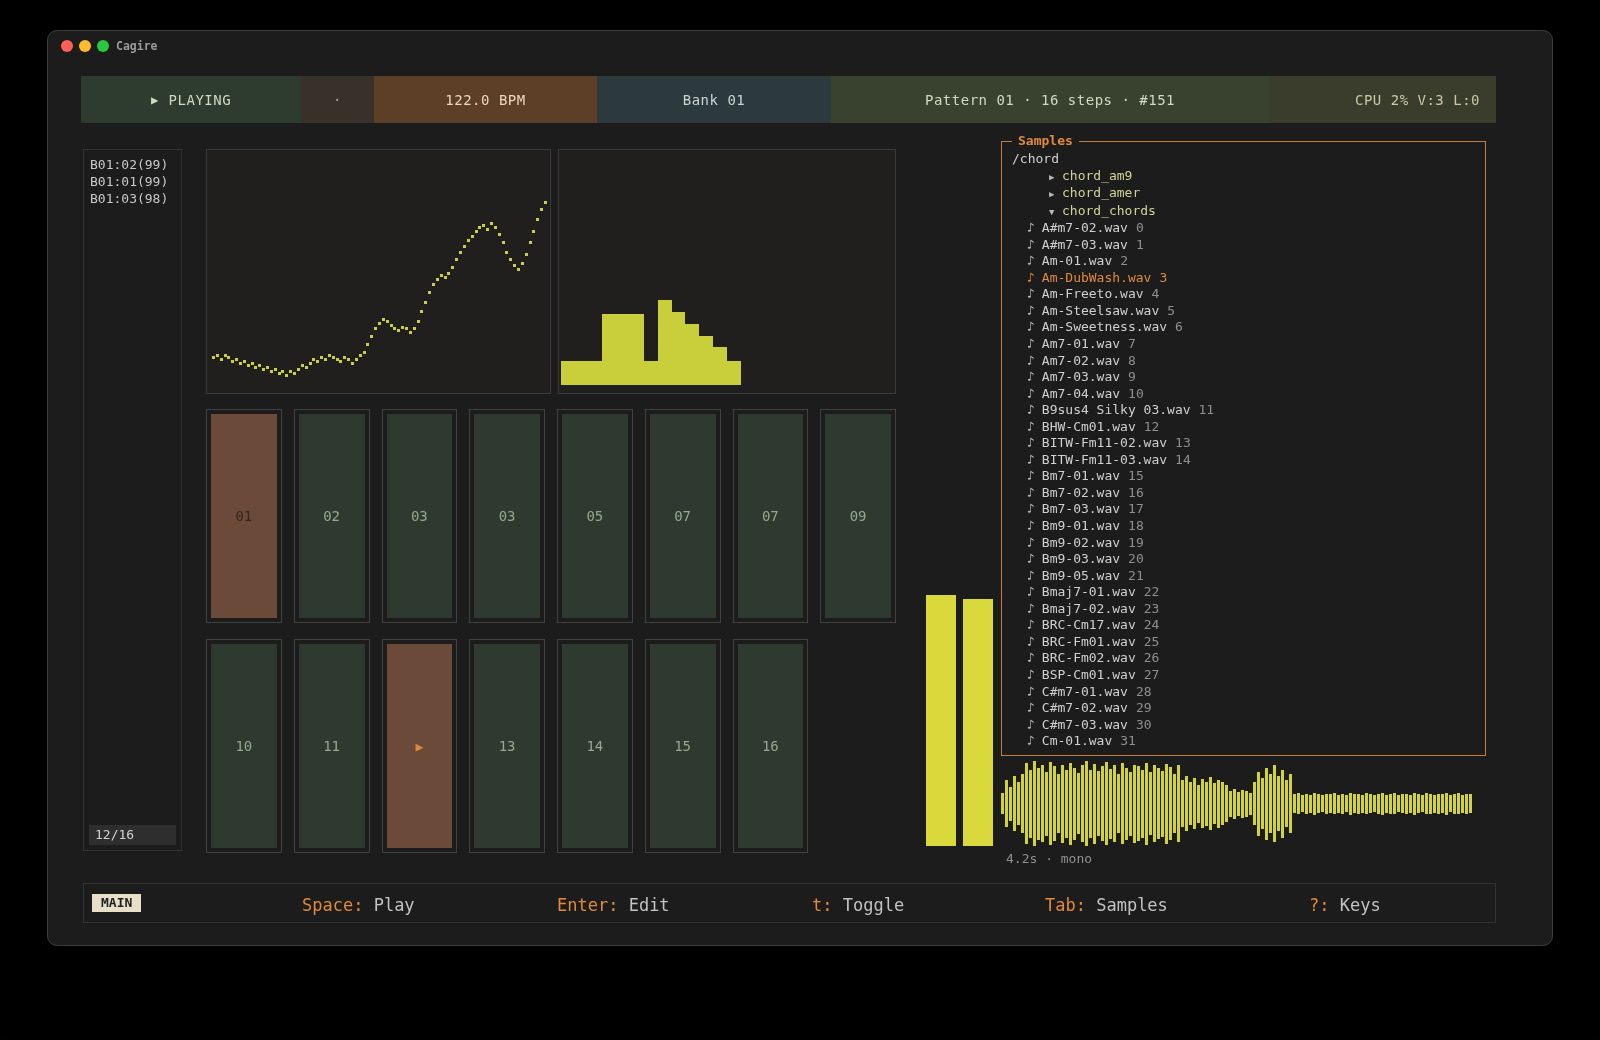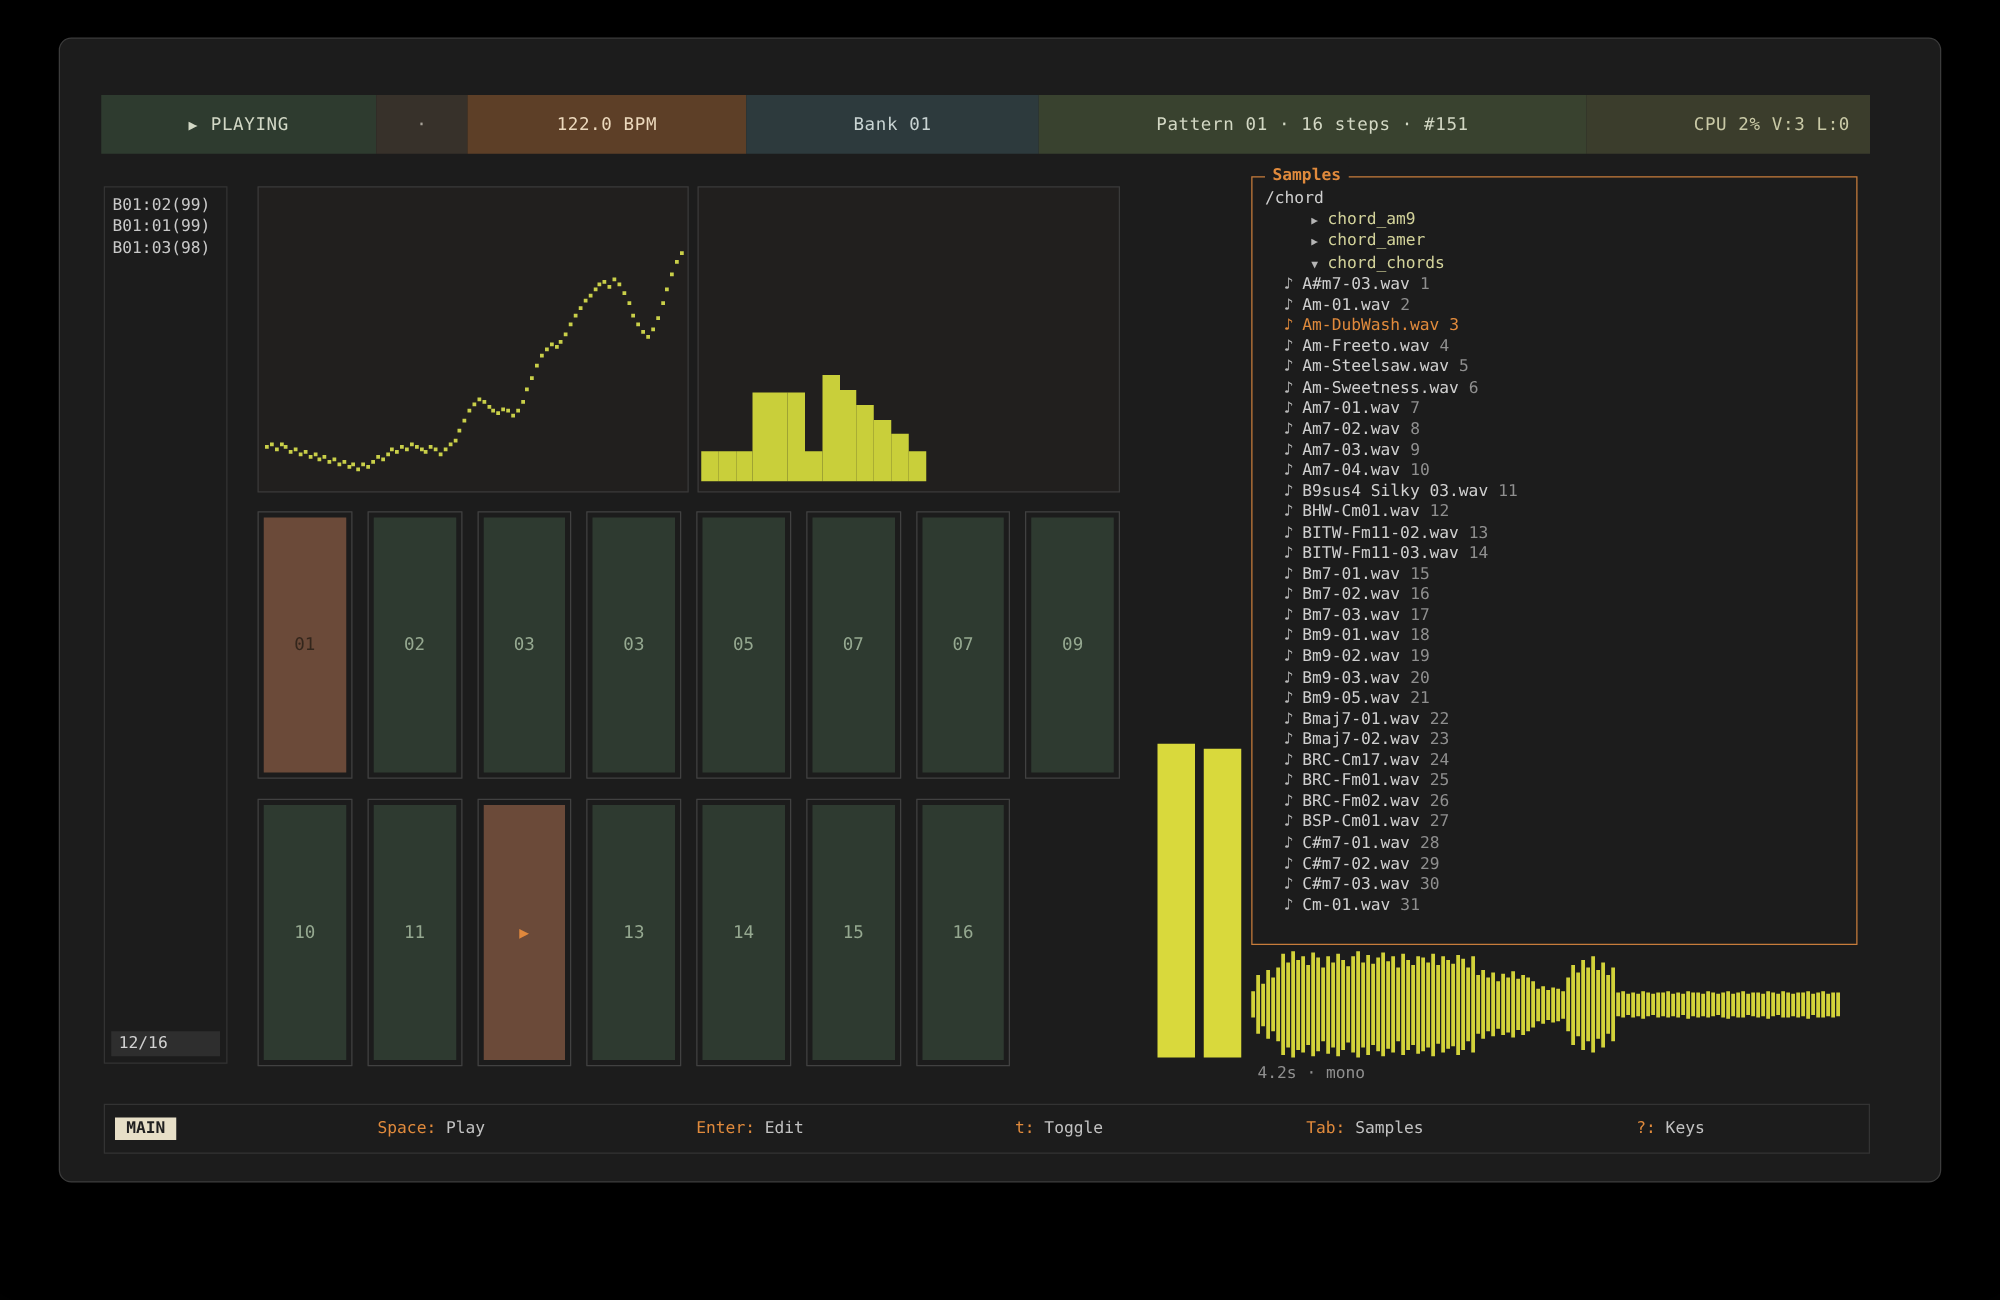--- a/index.html
+++ b/index.html
@@ -65,28 +65,34 @@
   .srow .idx{color:#8f8f8f;margin-left:8px;}
   .srow.selected, .srow.selected .note, .srow.selected .idx{color:#e08a3c;}
   .srow.path{color:#cfcfcf;}
   
   .waveform{position:absolute;left:953px;top:730px;width:492px;height:85px;display:flex;align-items:center;}
   .wbar{width:3px;margin-right:1px;background:#d2d23a;flex:0 0 3px;}
   .wave-caption{position:absolute;left:958px;top:820px;font-size:13px;color:#8f8f8f;}
   
   .footer{position:absolute;left:35px;top:852px;width:1413px;height:40px;border:1px solid #333;box-sizing:border-box;}
   .mode-badge{position:absolute;left:8px;top:10px;background:#e7dfc7;color:#1f1f1f;font-size:13px;font-weight:bold;padding:1px 9px 2px 9px;}
-  .hint{position:absolute;top:11px;font-size:13px;color:#c2c2c2;white-space:nowrap;}
+  .hint{position:absolute;top:11px;font-size:17px;color:#c2c2c2;white-space:nowrap;}
   .hint .key{color:#e08a3c;}
 </style>
 </head>
 <body>
 
 <div class="window">
 
+  <div class="titlebar">
+    <span class="light red"></span>
+    <span class="light yellow"></span>
+    <span class="light green"></span>
+    <span class="win-title">Cagire</span>
+  </div>
 
   <div class="statusbar">
     <div class="seg seg-playing">
       <span class="picon">▶</span>
       <span>PLAYING</span>
     </div>
     <div class="seg seg-dot">
       <span>·</span>
     </div>
     <div class="seg seg-bpm">122.0 BPM</div>
@@ -303,20 +309,21 @@
     <div class="meter m1" id="meter1" style="height: 247px;"></div>
   </div>
 
   <div class="samples">
     <div class="samples-legend">Samples</div>
     <div class="samples-body" id="sample-rows">
       <div class="srow path">/chord</div>
     <div class="srow folder"><span class="arrow">▶</span><span class="fname">chord_am9</span></div>
         <div class="srow folder"><span class="arrow">▶</span><span class="fname">chord_amer</span></div>
         <div class="srow folder"><span class="arrow">▼</span><span class="fname">chord_chords</span></div>
+        <div class="srow file"><span class="note">♪</span><span class="fname">A#m7-02.wav</span><span class="idx">0</span></div>
         <div class="srow file"><span class="note">♪</span><span class="fname">A#m7-03.wav</span><span class="idx">1</span></div>
         <div class="srow file"><span class="note">♪</span><span class="fname">Am-01.wav</span><span class="idx">2</span></div>
         <div class="srow file selected"><span class="note">♪</span><span class="fname">Am-DubWash.wav</span><span class="idx">3</span></div>
         <div class="srow file"><span class="note">♪</span><span class="fname">Am-Freeto.wav</span><span class="idx">4</span></div>
         <div class="srow file"><span class="note">♪</span><span class="fname">Am-Steelsaw.wav</span><span class="idx">5</span></div>
         <div class="srow file"><span class="note">♪</span><span class="fname">Am-Sweetness.wav</span><span class="idx">6</span></div>
         <div class="srow file"><span class="note">♪</span><span class="fname">Am7-01.wav</span><span class="idx">7</span></div>
         <div class="srow file"><span class="note">♪</span><span class="fname">Am7-02.wav</span><span class="idx">8</span></div>
         <div class="srow file"><span class="note">♪</span><span class="fname">Am7-03.wav</span><span class="idx">9</span></div>
         <div class="srow file"><span class="note">♪</span><span class="fname">Am7-04.wav</span><span class="idx">10</span></div>

